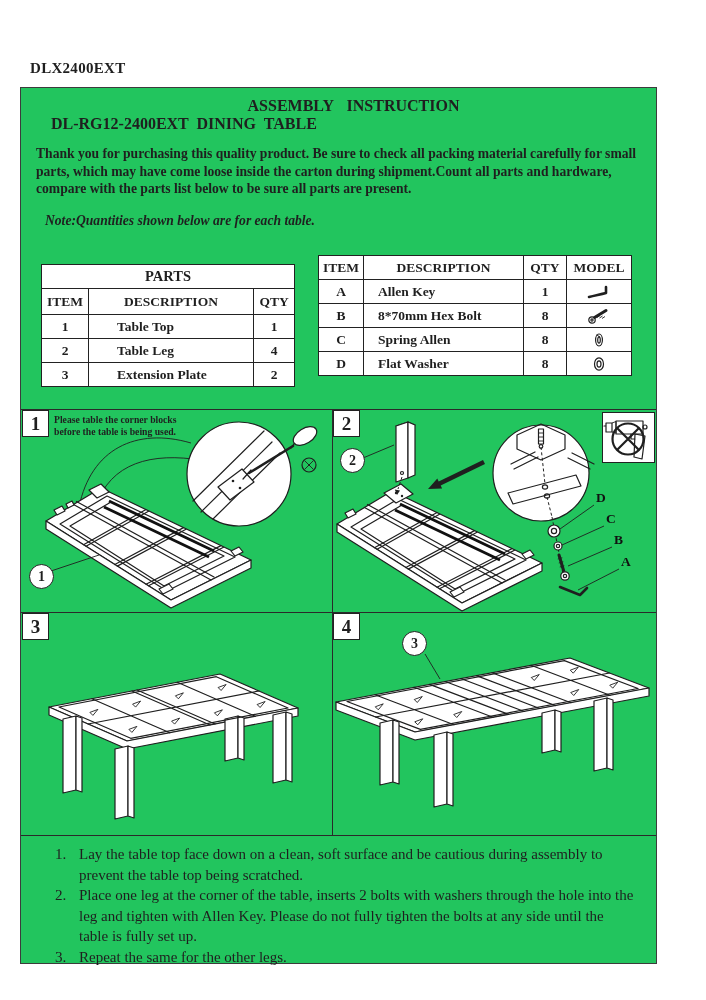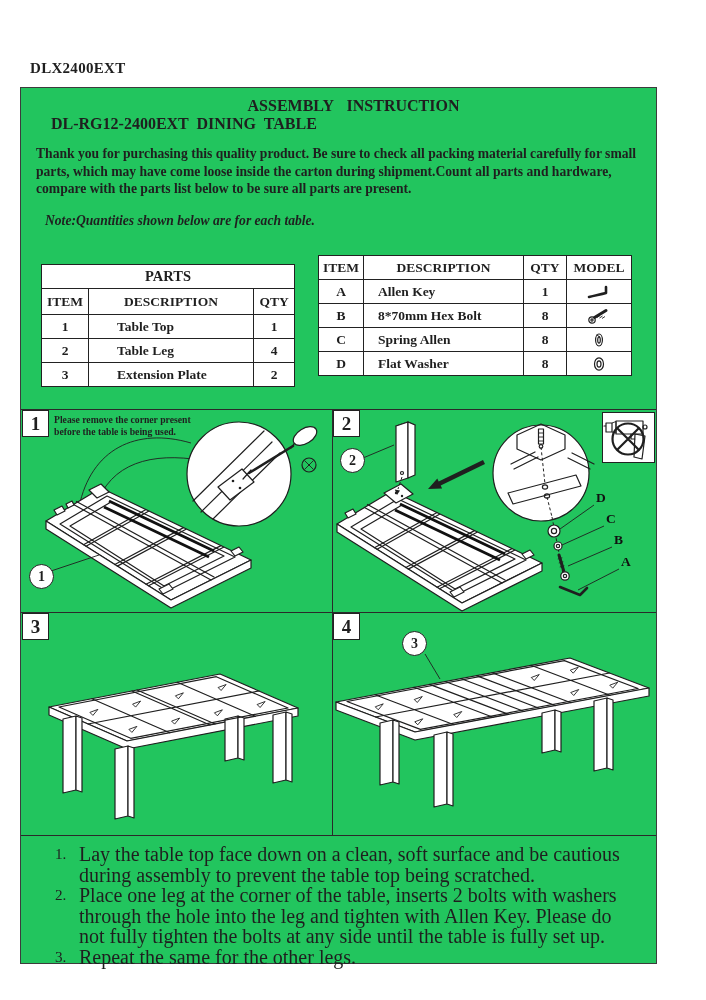--- a/index.html
+++ b/index.html
@@ -33,21 +33,21 @@
   .ink{stroke:#1f1f1f;fill:none;stroke-width:1.2;stroke-linejoin:round;stroke-linecap:round;}
   .inkw{stroke:#1f1f1f;fill:#fff;stroke-width:1.2;stroke-linejoin:round;}
   .thick{stroke:#111;stroke-width:2.8;}
   .fillink{fill:#1f1f1f;stroke:none;}
   .dash{stroke:#1f1f1f;fill:none;stroke-width:1;stroke-dasharray:3,2.4;}
   .thin{stroke:#1f1f1f;fill:none;stroke-width:.9;}
   .flabel{font-family:"Liberation Serif",serif;font-weight:bold;font-size:13.5px;fill:#111;}
   .instructions{position:absolute;left:0;top:747px;width:635px;height:128px;padding-top:9px;box-sizing:border-box;}
   .ins-row{display:flex;margin:0 20px 0 34px;}
   .ins-num{flex:0 0 24px;font-size:15.2px;line-height:20.6px;}
-  .ins-text{flex:1;font-size:20px;line-height:20.6px;}
+  .ins-text{flex:1;font-size:15px;line-height:20.6px;}
 </style>
 </head>
 <body>
 
 <div class="doc-code">DLX2400EXT</div>
 
 <div class="main-box">
 
   <div class="title1">ASSEMBLY  INSTRUCTION</div>
   <div class="title2">DL-RG12-2400EXT  DINING TABLE</div>
@@ -182,21 +182,21 @@
         <circle class="ink" cx="288" cy="56" r="7"></circle>
         <path class="thin" d="M283.5,51.5 L292.5,60.5 M292.5,51.5 L283.5,60.5"></path>
         <circle class="fillink" cx="288" cy="56" r="1"></circle>
       </g>
       <path class="thin" d="M30,162 L78,146"></path>
     </svg>
     <div class="badge">
         <span>1</span>
       </div>
     <div class="step1-note">
-      <span>Please remove the corner present</span><br>
+      <span>Please table the corner blocks</span><br>
       <span>before the table is being used.</span>
     </div>
     <div class="callout" style="left:8px;top:155px">
         <span>1</span>
       </div>
   </div>
 
   <div class="panel p2">
     <svg class="diagram" width="324" height="203" viewBox="0 0 324 203">
       <g transform="translate(-20,3)">

